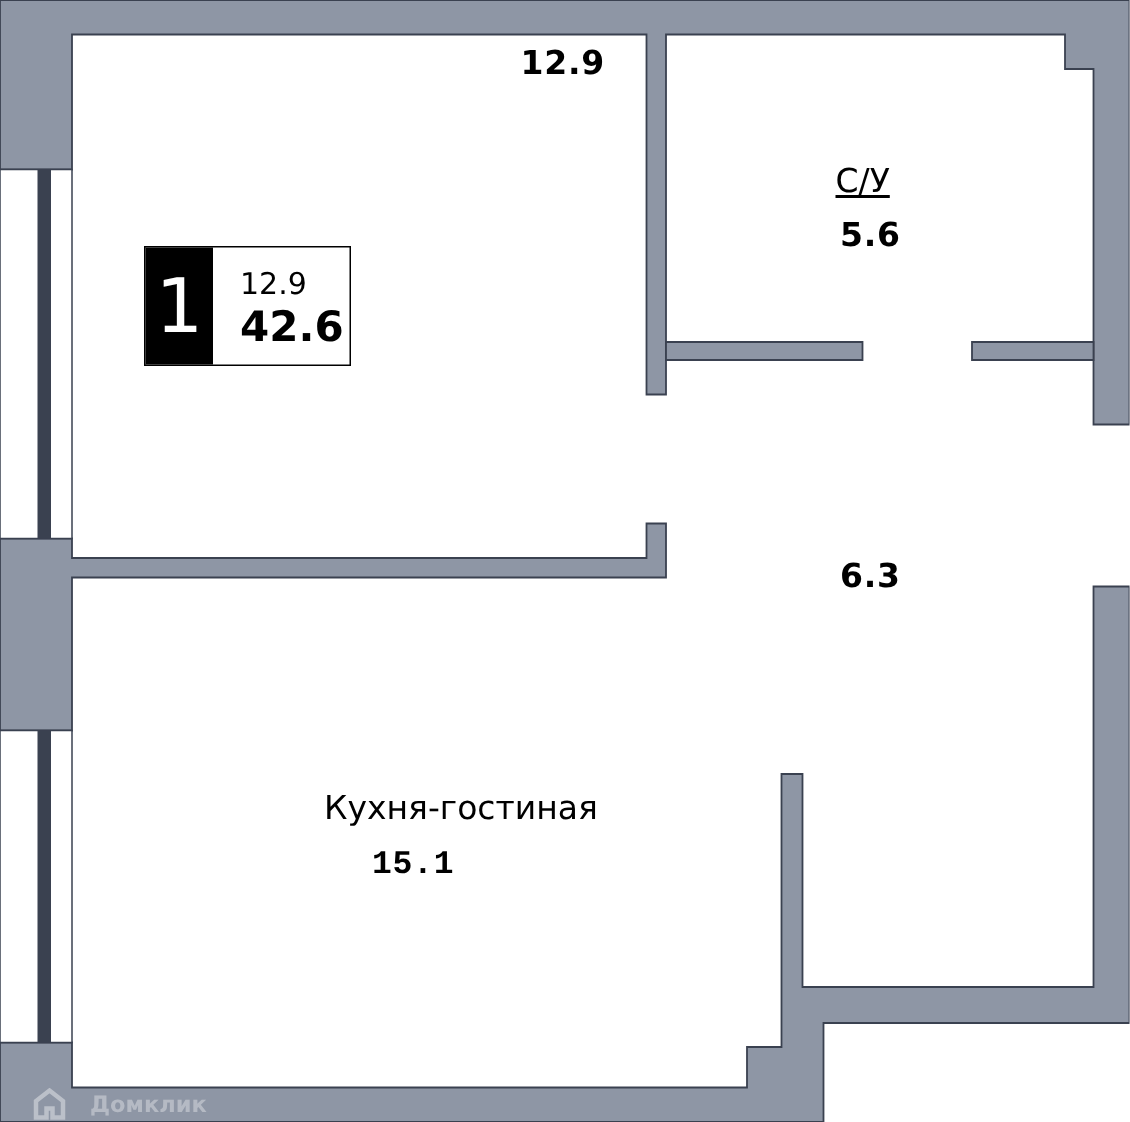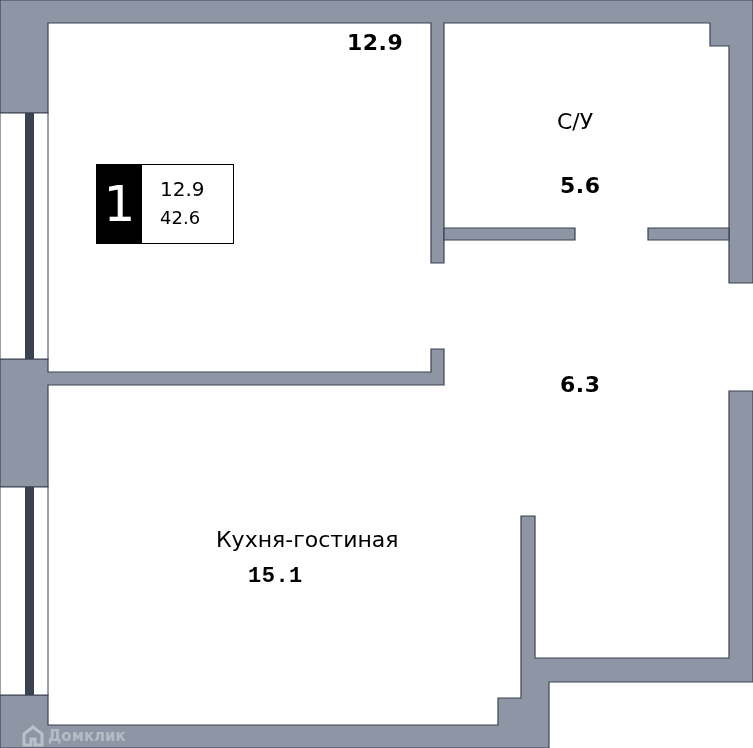--- a/index.html
+++ b/index.html
@@ -5,22 +5,22 @@
   html, body { margin: 0; padding: 0; background: #ffffff; }
   body { width: 753px; height: 748px; position: relative; overflow: hidden; font-family: "DejaVu Sans", sans-serif; }
   .plan { position: absolute; left: 0; top: 0; width: 753px; height: 748px; }
   .label { position: absolute; color: #000; white-space: nowrap; }
   .num { font-weight: bold; font-size: 22px; letter-spacing: 0.5px; }
   .room-name { font-size: 22px; }
   .badge { position: absolute; left: 96px; top: 164px; width: 138px; height: 80px; border: 1px solid #000; box-sizing: border-box; background: #fff; display: flex; }
   .badge-num { width: 45px; height: 100%; background: #000; color: #fff; font-size: 50px; display: flex; align-items: center; justify-content: center; font-weight: normal; }
   .badge-vals { flex: 1; display: flex; flex-direction: column; justify-content: center; padding-left: 18px; }
   .badge-living { font-size: 20px; line-height: 28px; }
-  .badge-total { font-size: 18px; font-weight: normal; line-height: 30px; }
-  .watermark { position: absolute; left: 22px; top: 725px; display: flex; align-items: center; gap: 4px; color: rgba(255,255,255,0.35); font-size: 15px; font-weight: bold; }
+  .badge-total { font-size: 28px; font-weight: bold; line-height: 30px; }
+  .watermark { position: absolute; left: 22px; top: 725px; display: flex; align-items: center; gap: 16px; color: rgba(255,255,255,0.35); font-size: 15px; font-weight: bold; }
 </style>
 </head>
 <body>
 
 <svg class="plan" width="753" height="748" viewBox="0 0 753 748" xmlns="http://www.w3.org/2000/svg">
   <g fill="#8e96a5" stroke="#3a4150" stroke-width="1.2">
 
     <path d="M0,0 H753 V283 H729 V46 H710 V23 H444 V263 H431 V23 H48 V113 H0 Z"></path>
 
     <path d="M0,359 H48 V372 H431 V349 H444 V385 H48 V487 H0 Z"></path>
@@ -34,22 +34,22 @@
   <g>
     <rect x="0" y="113" width="48" height="246" fill="#ffffff" stroke="#3a4150" stroke-width="1"></rect>
     <rect x="25" y="113" width="9" height="246" fill="#3a4150"></rect>
     <rect x="0" y="487" width="48" height="208" fill="#ffffff" stroke="#3a4150" stroke-width="1"></rect>
     <rect x="25" y="487" width="9" height="208" fill="#3a4150"></rect>
   </g>
 </svg>
 
 <div class="label num" style="left:347px; top:30px;">12.9</div>
 
-<div class="label room-name" style="left:557px; top:109px;">С/У</div>
-<div class="label num" style="left:560px; top:145px;margin-top:28px;">5.6</div>
+<div class="label room-name" style="left:557px; top:109px;text-decoration:underline;">С/У</div>
+<div class="label num" style="left:560px; top:145px;">5.6</div>
 
 <div class="label num" style="left:560px; top:372px;text-align:right;">6.3</div>
 
 <div class="label room-name" style="left:216px; top:527px;">Кухня-гостиная</div>
 <div class="label num" style="left:248px; top:564px;font-family:Liberation Mono, monospace;">15.1</div>
 
 <div class="badge">
   <div class="badge-num">1</div>
   <div class="badge-vals">
     <div class="badge-living">12.9</div>

